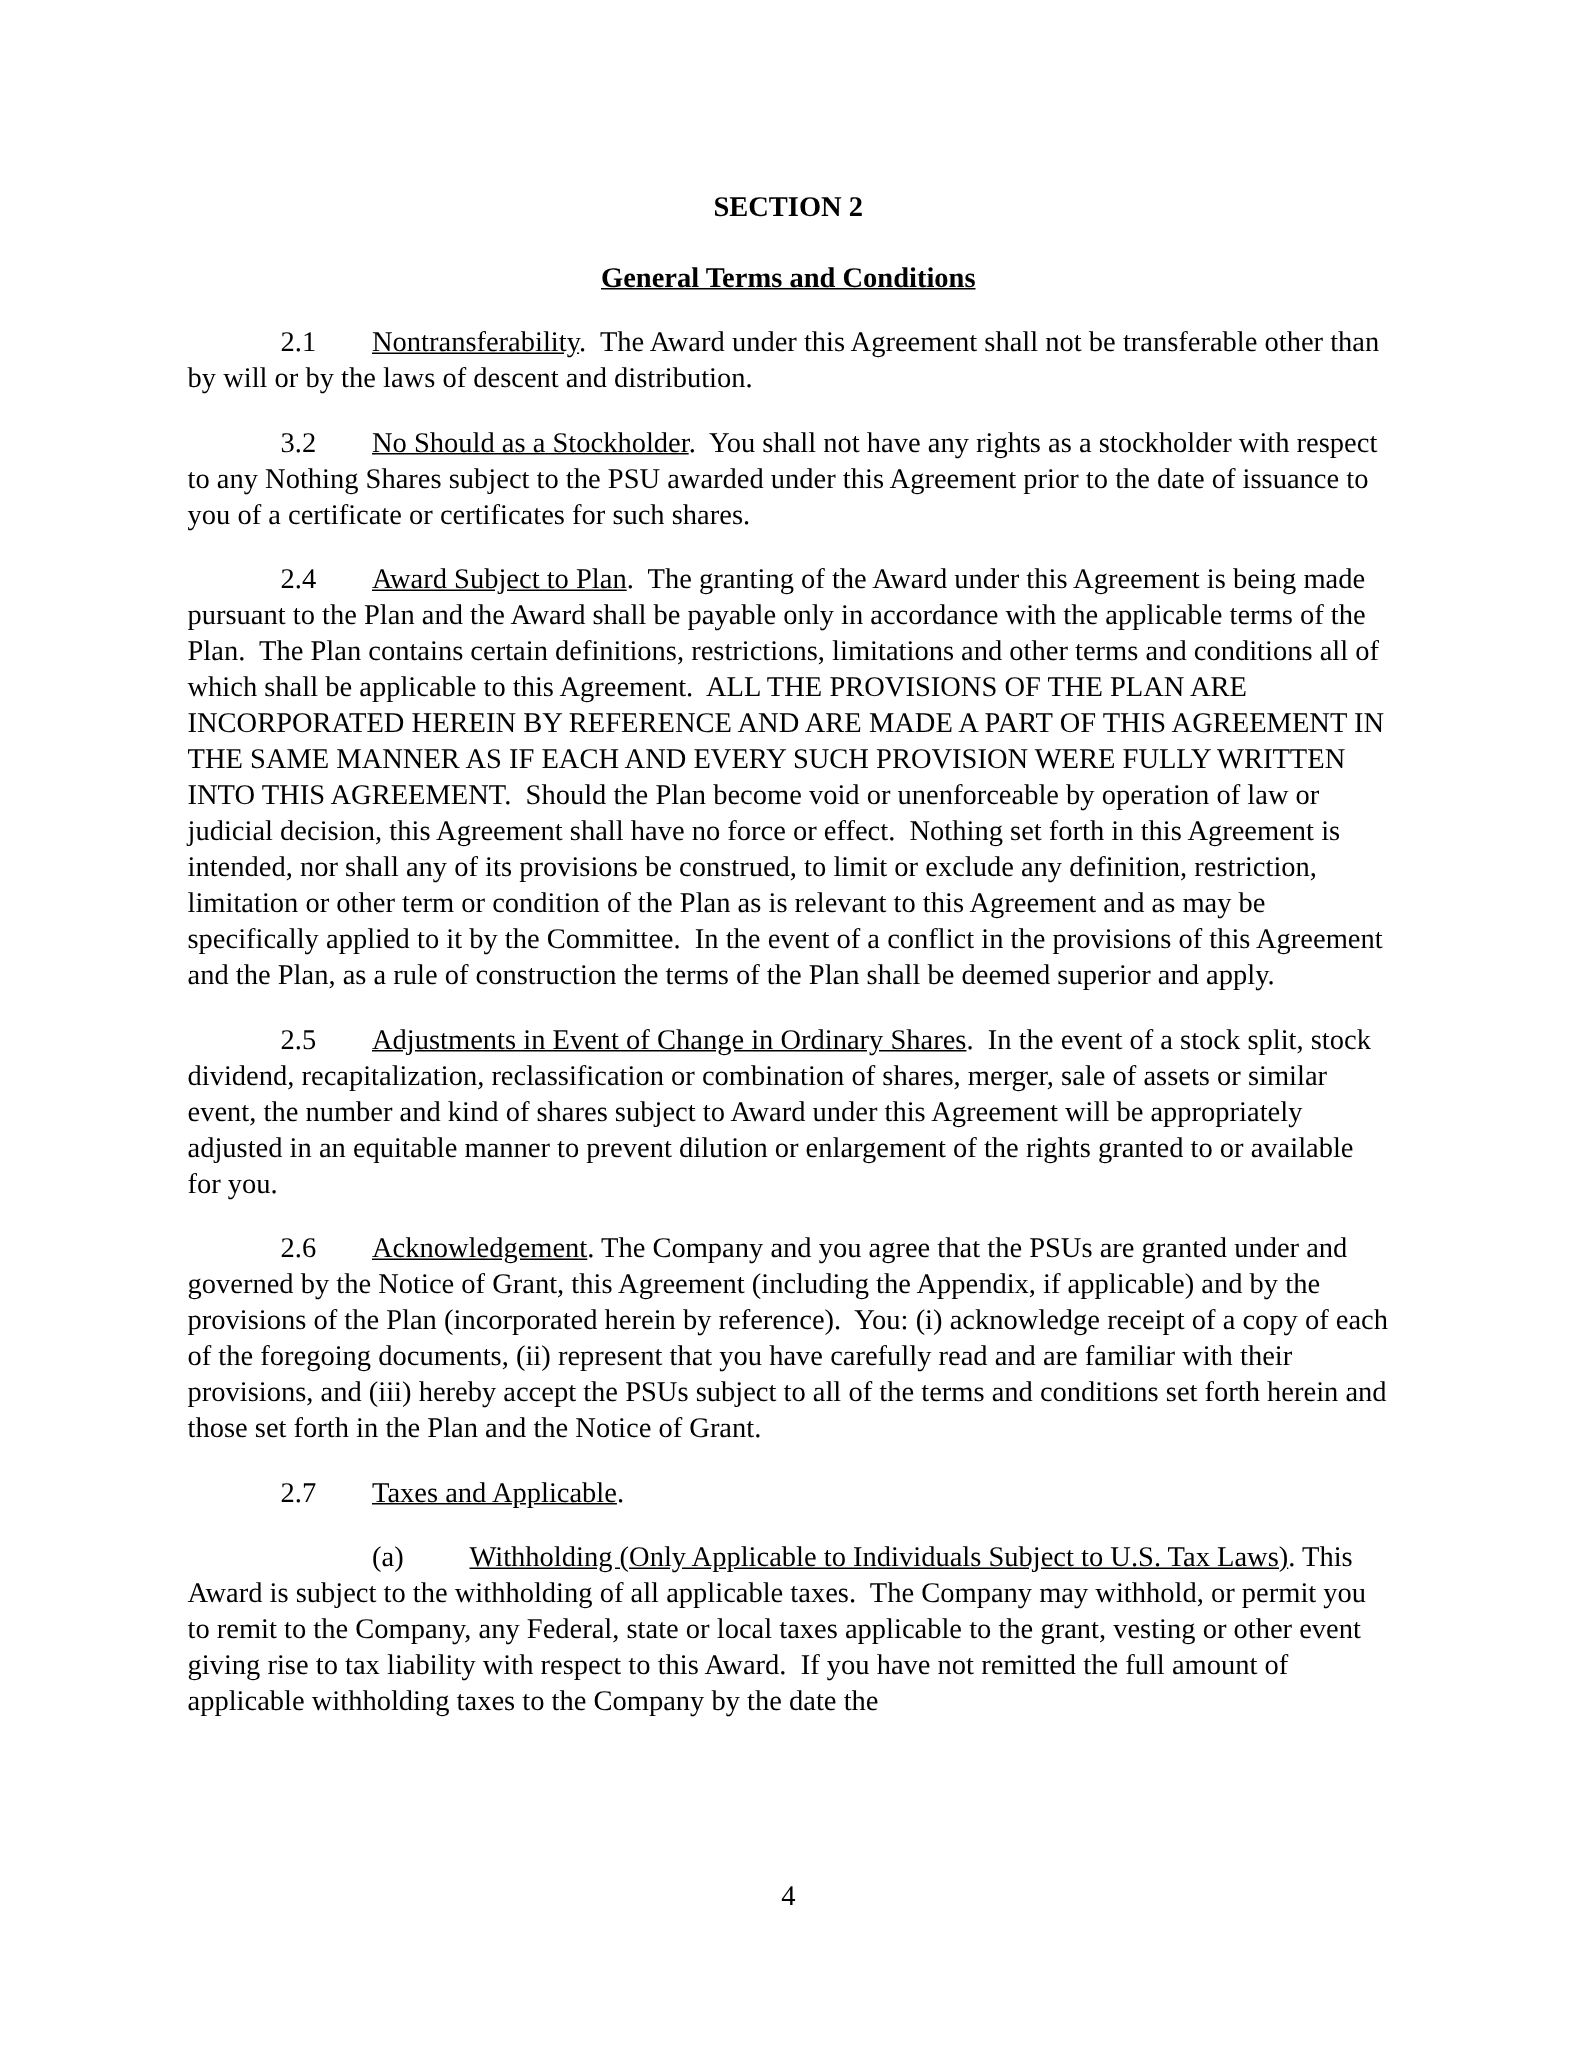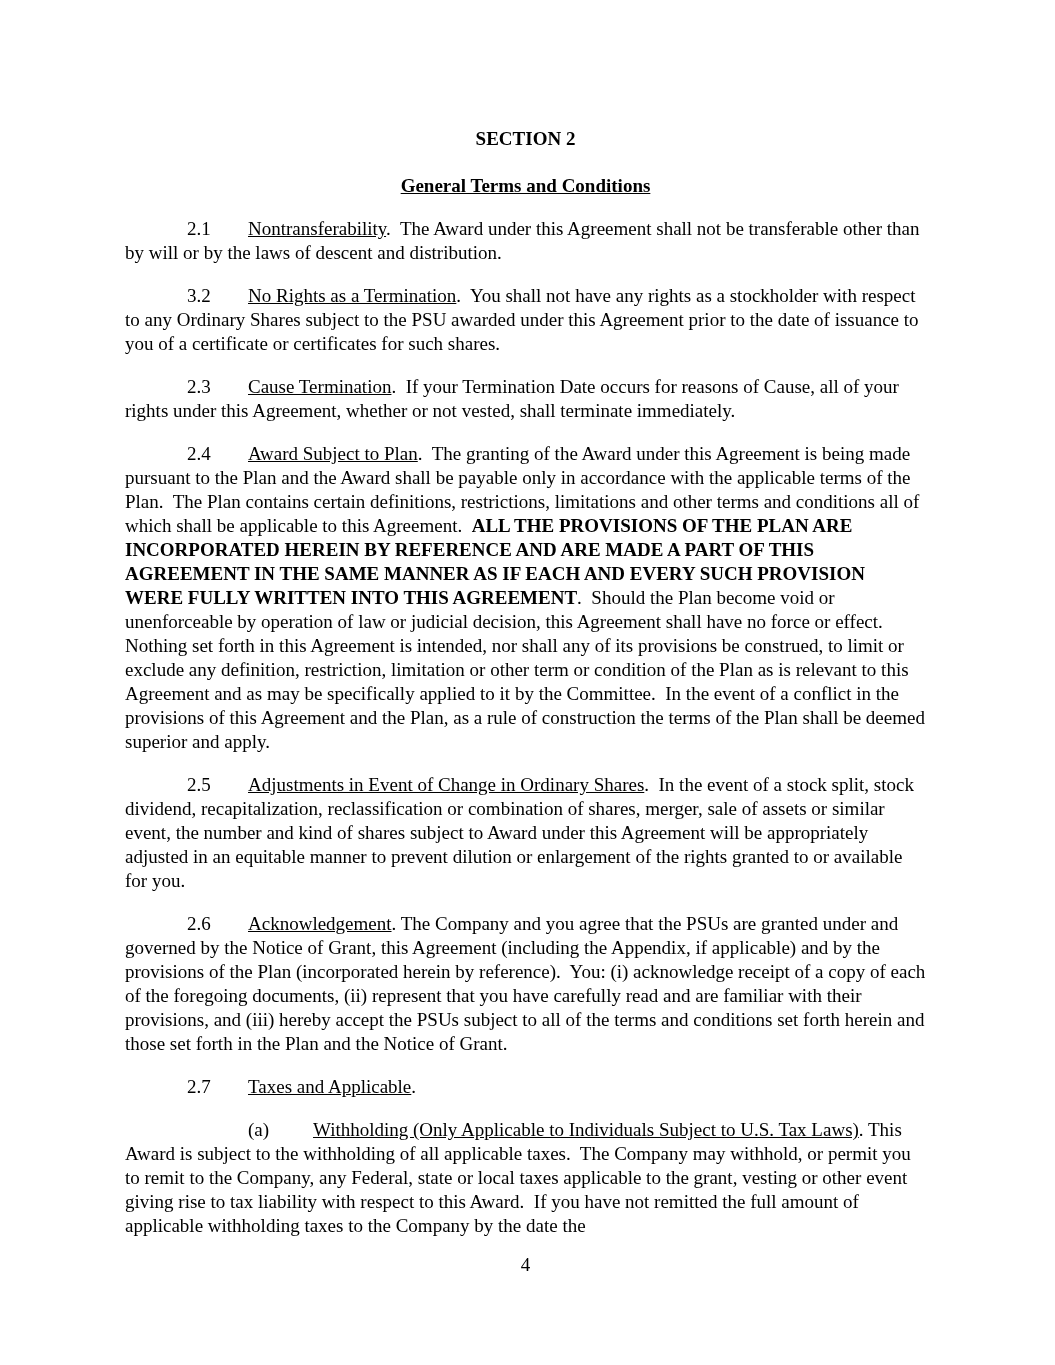--- a/index.html
+++ b/index.html
@@ -41,40 +41,39 @@
     text-align: left;
   }
   .para.sub { text-indent: 123px; }
   .num {
     display: inline-block;
     width: 61px;
     text-indent: 0;
   }
   .para.sub .num { width: 65px; }
   .title { text-decoration: underline; margin-top: 39px; }
-  .bold { font-weight: bold; }
+  .bold { font-weight: normal; }
   .normal { font-weight: normal; }
   .page-number {
     position: absolute;
     bottom: 88px;
     left: 0;
     width: 100%;
     text-align: center;
   }
 </style>
 </head>
 <body>
 
 <div class="page">
   <h1 class="heading">SECTION 2</h1>
   <h2 class="subheading">General Terms and Conditions</h2>
   <div id="paragraphs">
       <p class="para"><span class="num">2.1</span><span class="title">Nontransferability</span><span class="normal">.  The Award under this Agreement shall not be transferable other than by will or by the laws of descent and distribution.</span></p>
-      <p class="para"><span class="num">3.2</span><span class="title">No Rights as a Termination</span><span class="normal">.  You shall not have any rights as a stockholder with respect to any Ordinary Shares subject to the PSU awarded under this Agreement prior to the date of issuance to you of a certificate or certificates for such shares.</span></p>
-      <p class="para"><span class="num">2.3</span><span class="title">Cause Termination</span><span class="normal">.  If your Termination Date occurs for reasons of Cause, all of your rights under this Agreement, whether or not vested, shall terminate immediately.</span></p>
+      <p class="para"><span class="num">3.2</span><span class="title">No Should as a Stockholder</span><span class="normal">.  You shall not have any rights as a stockholder with respect to any Nothing Shares subject to the PSU awarded under this Agreement prior to the date of issuance to you of a certificate or certificates for such shares.</span></p>
       <p class="para"><span class="num">2.4</span><span class="title">Award Subject to Plan</span><span class="normal">.  The granting of the Award under this Agreement is being made pursuant to the Plan and the Award shall be payable only in accordance with the applicable terms of the Plan.  The Plan contains certain definitions, restrictions, limitations and other terms and conditions all of which shall be applicable to this Agreement.  </span><span class="bold">ALL THE PROVISIONS OF THE PLAN ARE INCORPORATED HEREIN BY REFERENCE AND ARE MADE A PART OF THIS AGREEMENT IN THE SAME MANNER AS IF EACH AND EVERY SUCH PROVISION WERE FULLY WRITTEN INTO THIS AGREEMENT</span><span class="normal">.  Should the Plan become void or unenforceable by operation of law or judicial decision, this Agreement shall have no force or effect.  Nothing set forth in this Agreement is intended, nor shall any of its provisions be construed, to limit or exclude any definition, restriction, limitation or other term or condition of the Plan as is relevant to this Agreement and as may be specifically applied to it by the Committee.  In the event of a conflict in the provisions of this Agreement and the Plan, as a rule of construction the terms of the Plan shall be deemed superior and apply.</span></p>
       <p class="para"><span class="num">2.5</span><span class="title">Adjustments in Event of Change in Ordinary Shares</span><span class="normal">.  In the event of a stock split, stock dividend, recapitalization, reclassification or combination of shares, merger, sale of assets or similar event, the number and kind of shares subject to Award under this Agreement will be appropriately adjusted in an equitable manner to prevent dilution or enlargement of the rights granted to or available for you.</span></p>
       <p class="para"><span class="num">2.6</span><span class="title">Acknowledgement</span><span class="normal">. The Company and you agree that the PSUs are granted under and governed by the Notice of Grant, this Agreement (including the Appendix, if applicable) and by the provisions of the Plan (incorporated herein by reference).  You: (i) acknowledge receipt of a copy of each of the foregoing documents, (ii) represent that you have carefully read and are familiar with their provisions, and (iii) hereby accept the PSUs subject to all of the terms and conditions set forth herein and those set forth in the Plan and the Notice of Grant.</span></p>
       <p class="para"><span class="num">2.7</span><span class="title">Taxes and Applicable</span><span class="normal">.</span></p>
       <p class="para sub"><span class="num">(a)</span><span class="title">Withholding (Only Applicable to Individuals Subject to U.S. Tax Laws)</span><span class="normal">. This Award is subject to the withholding of all applicable taxes.  The Company may withhold, or permit you to remit to the Company, any Federal, state or local taxes applicable to the grant, vesting or other event giving rise to tax liability with respect to this Award.  If you have not remitted the full amount of applicable withholding taxes to the Company by the date the</span></p>
     </div>
   <div class="page-number">4</div>
 </div>
 
 </body></html>

